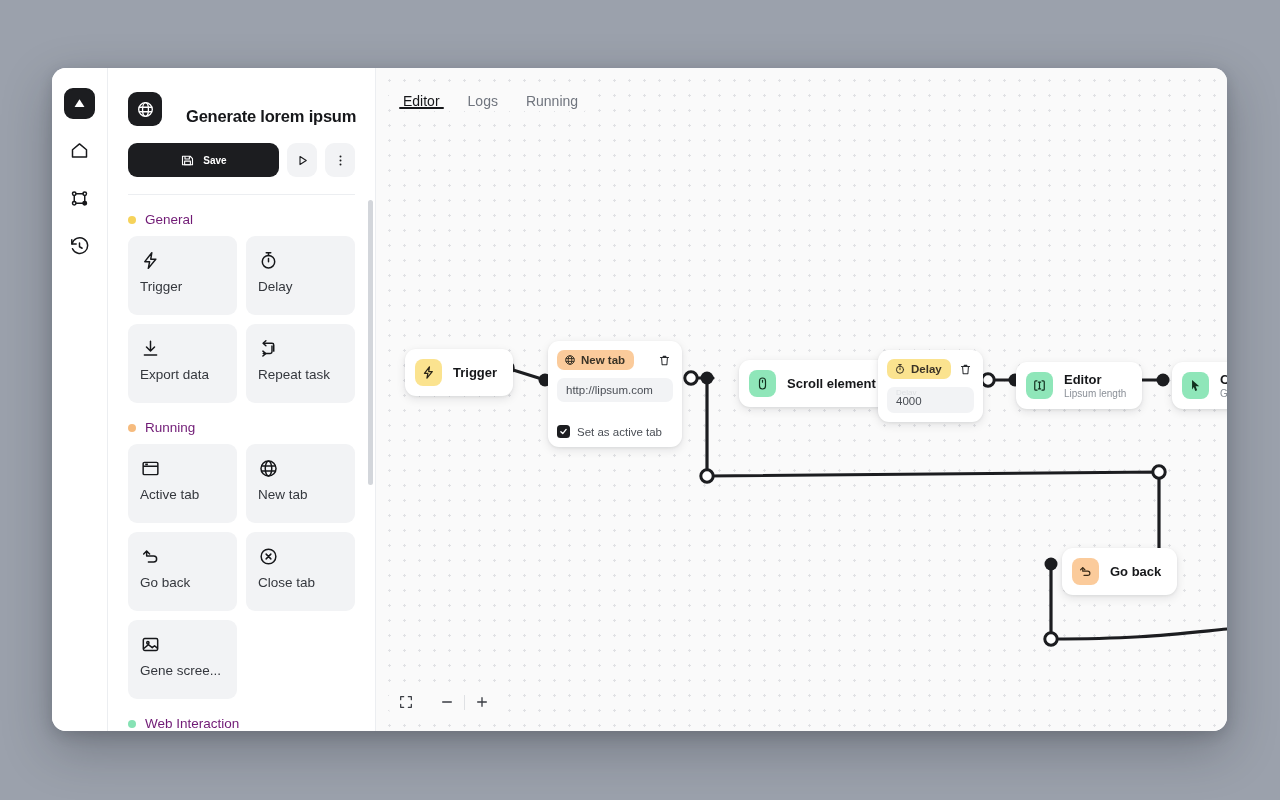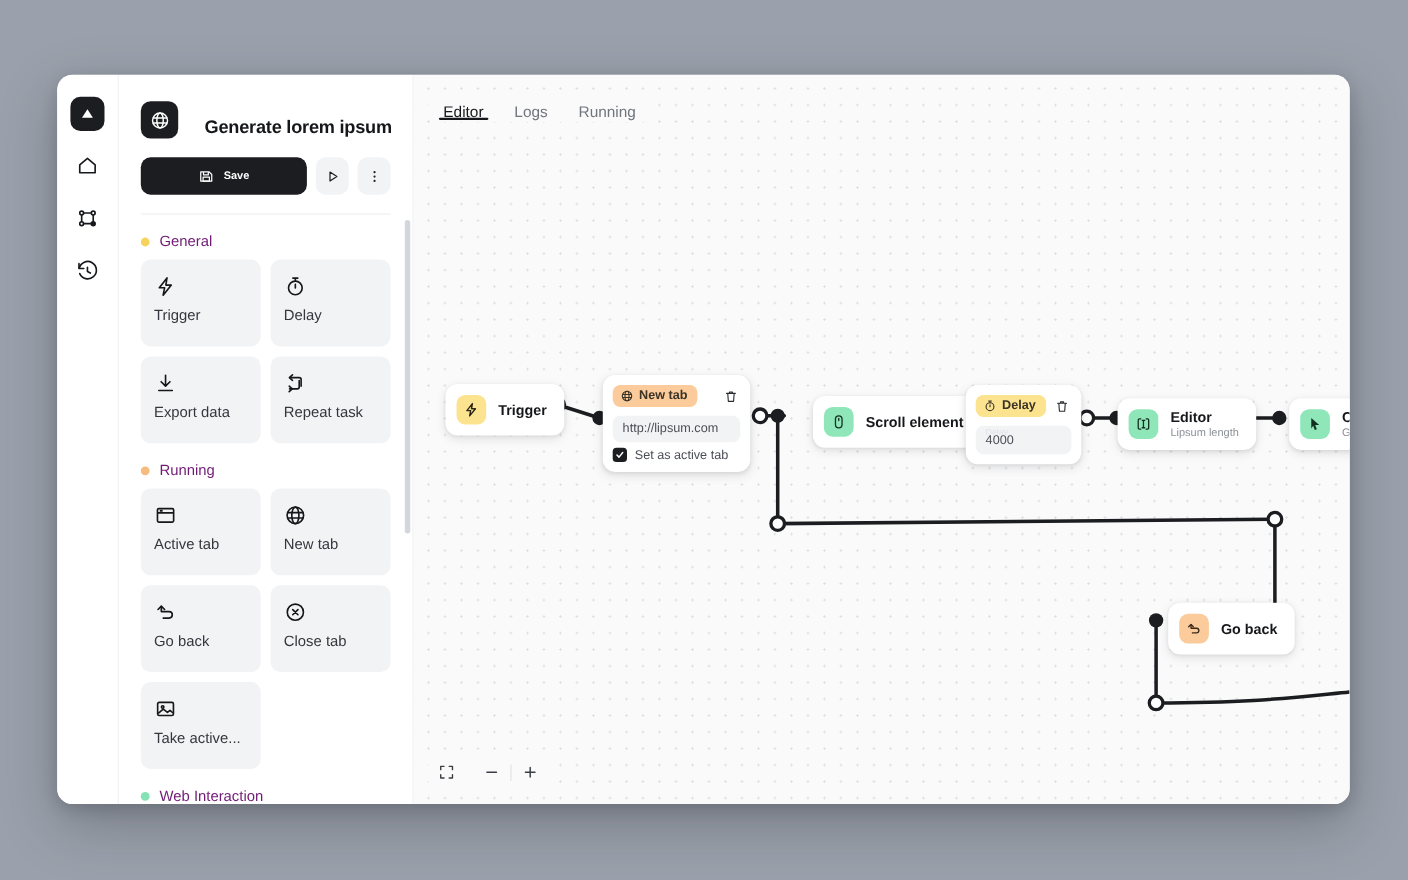--- a/index.html
+++ b/index.html
@@ -164,21 +164,21 @@
     font-size: 11.5px; font-weight: bold; color: #3a3326;
   }
   .trash-btn { cursor: pointer; color: #2a2c30; padding: 2px; display:flex; }
   .field-box {
     margin-top: 8px; background: #f2f3f5; border-radius: 7px;
     padding: 6px 9px; font-size: 11.5px; color: #4a4e55;
     white-space: nowrap; overflow: hidden; cursor: text;
   }
   .field-ghost { font-size: 8px; color: #dfe1e4; line-height: 5px; height: 5px; overflow: hidden; }
   .check-row {
-    margin-top: 5px; display: flex; align-items: center; gap: 7px;
+    margin-top: 23px; display: flex; align-items: center; gap: 7px;
     font-size: 11.5px; color: #4a4e55; cursor: pointer;
   }
   .checkbox {
     width: 13px; height: 13px; flex: 0 0 13px;
     background: #1c1d20; border-radius: 3.5px;
     display: flex; align-items: center; justify-content: center;
   }
 
   #zoom-controls {
     position: absolute; left: 13px; bottom: 14px;
@@ -355,21 +355,21 @@
           <div class="block-label">Close tab</div>
         </div>
         <div class="block-card">
           <div class="block-icon">
             <svg width="21" height="21" viewBox="0 0 24 24" fill="none" stroke="currentColor" stroke-width="1.7" stroke-linejoin="round">
               <rect x="3.8" y="5.2" width="16.4" height="13.6" rx="1.6"></rect>
               <circle cx="9" cy="10" r="1.3"></circle>
               <path d="M4.4 16.6 L9.6 12.2 L14 15.6 L16.6 13.4 L19.8 16.2"></path>
             </svg>
           </div>
-          <div class="block-label">Take active...</div>
+          <div class="block-label">Gene scree...</div>
         </div>
       </div>
 
       <div class="group-head">
         <span class="group-dot" style="background:#86e2b4"></span>
         <span>Web Interaction</span>
       </div>
 
     </div>
 

